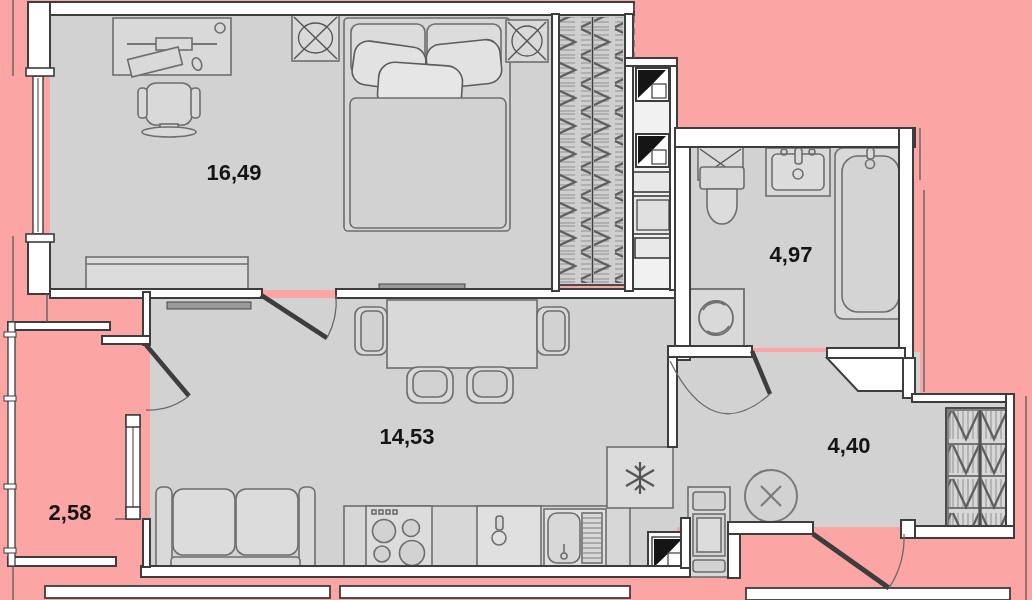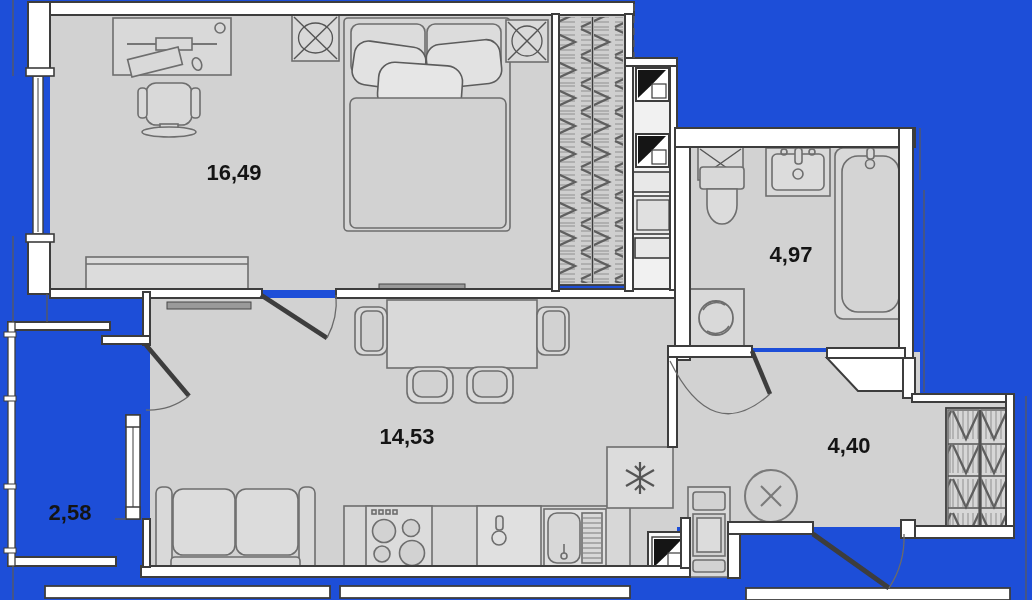--- a/index.html
+++ b/index.html
@@ -1,16 +1,16 @@
 <!DOCTYPE html>
 <html><head>
 <meta charset="utf-8">
 <style>
   html,body{margin:0;padding:0;background:#fff;}
-  .plan-wrap{width:1032px;height:600px;position:relative;background:#1d4ed8;overflow:hidden;
+  .plan-wrap{width:1032px;height:600px;position:relative;background:#fca5a5;overflow:hidden;
              font-family:"Liberation Sans", sans-serif;}
   svg{display:block;}
   text.area-label{font-family:"Liberation Sans", sans-serif;font-size:22px;font-weight:600;fill:#141414;}
 </style>
 </head>
 <body>
 
 <div class="plan-wrap">
 <svg width="1032" height="600" viewBox="0 0 1032 600">
   <defs>

